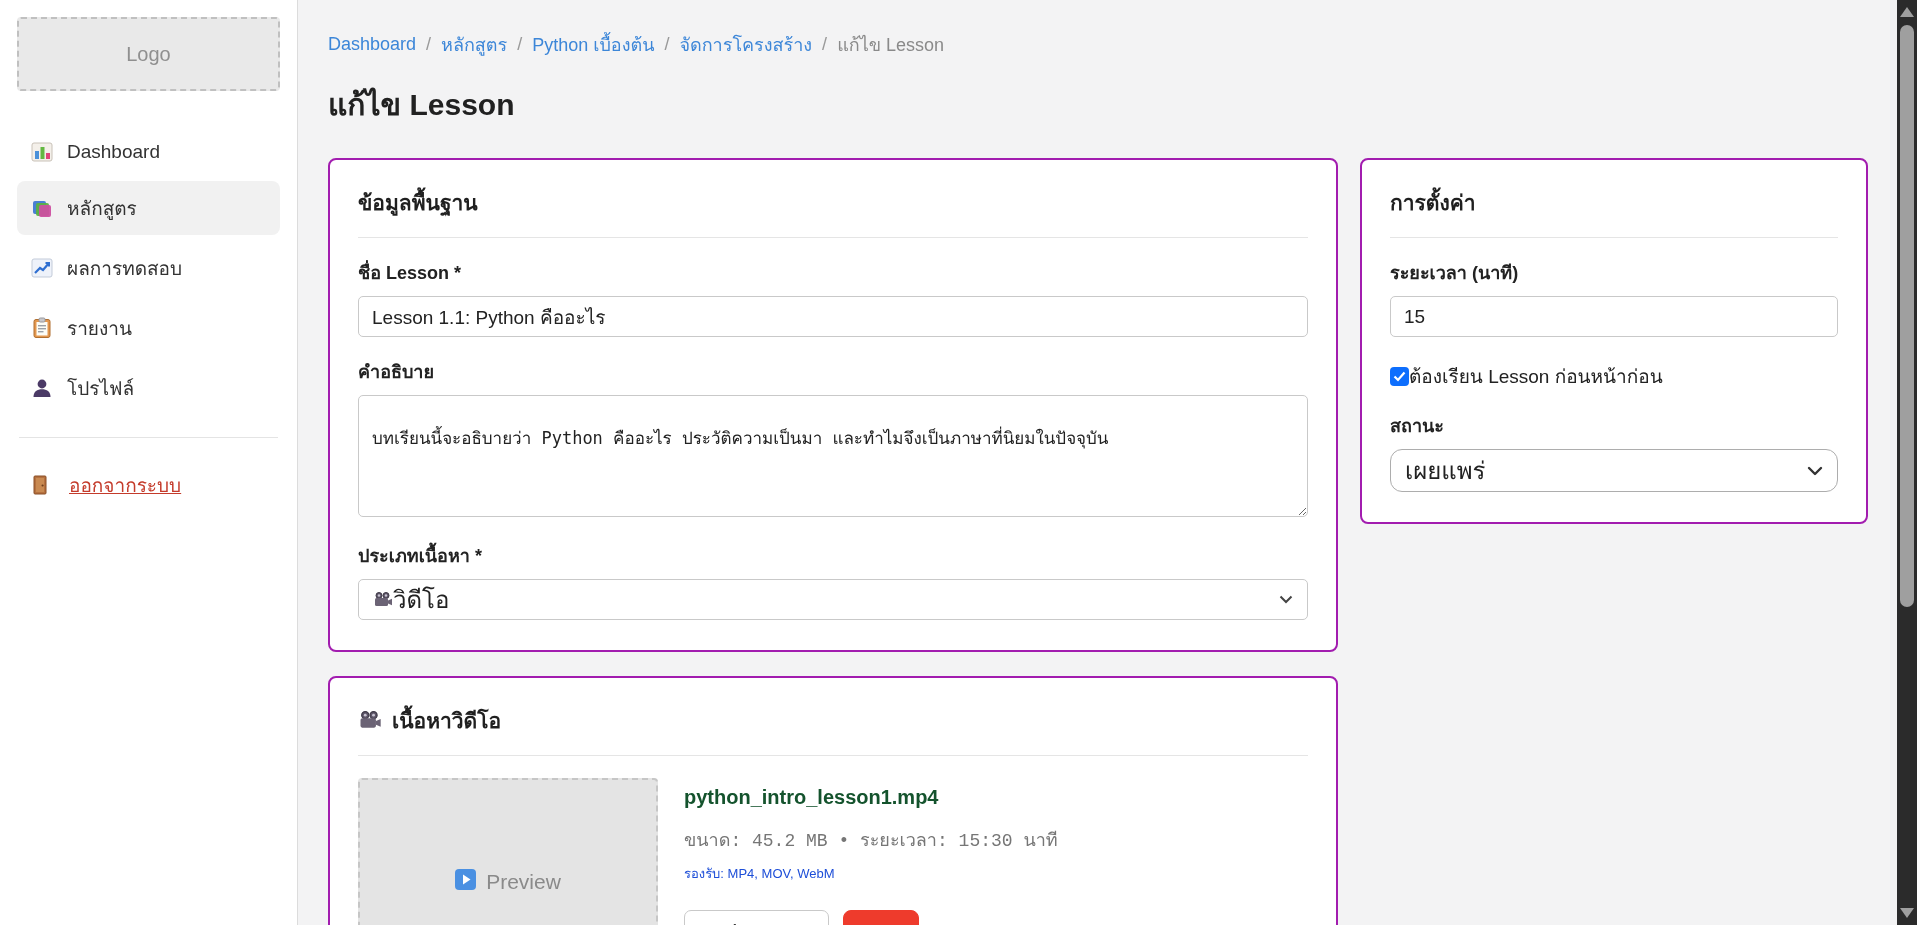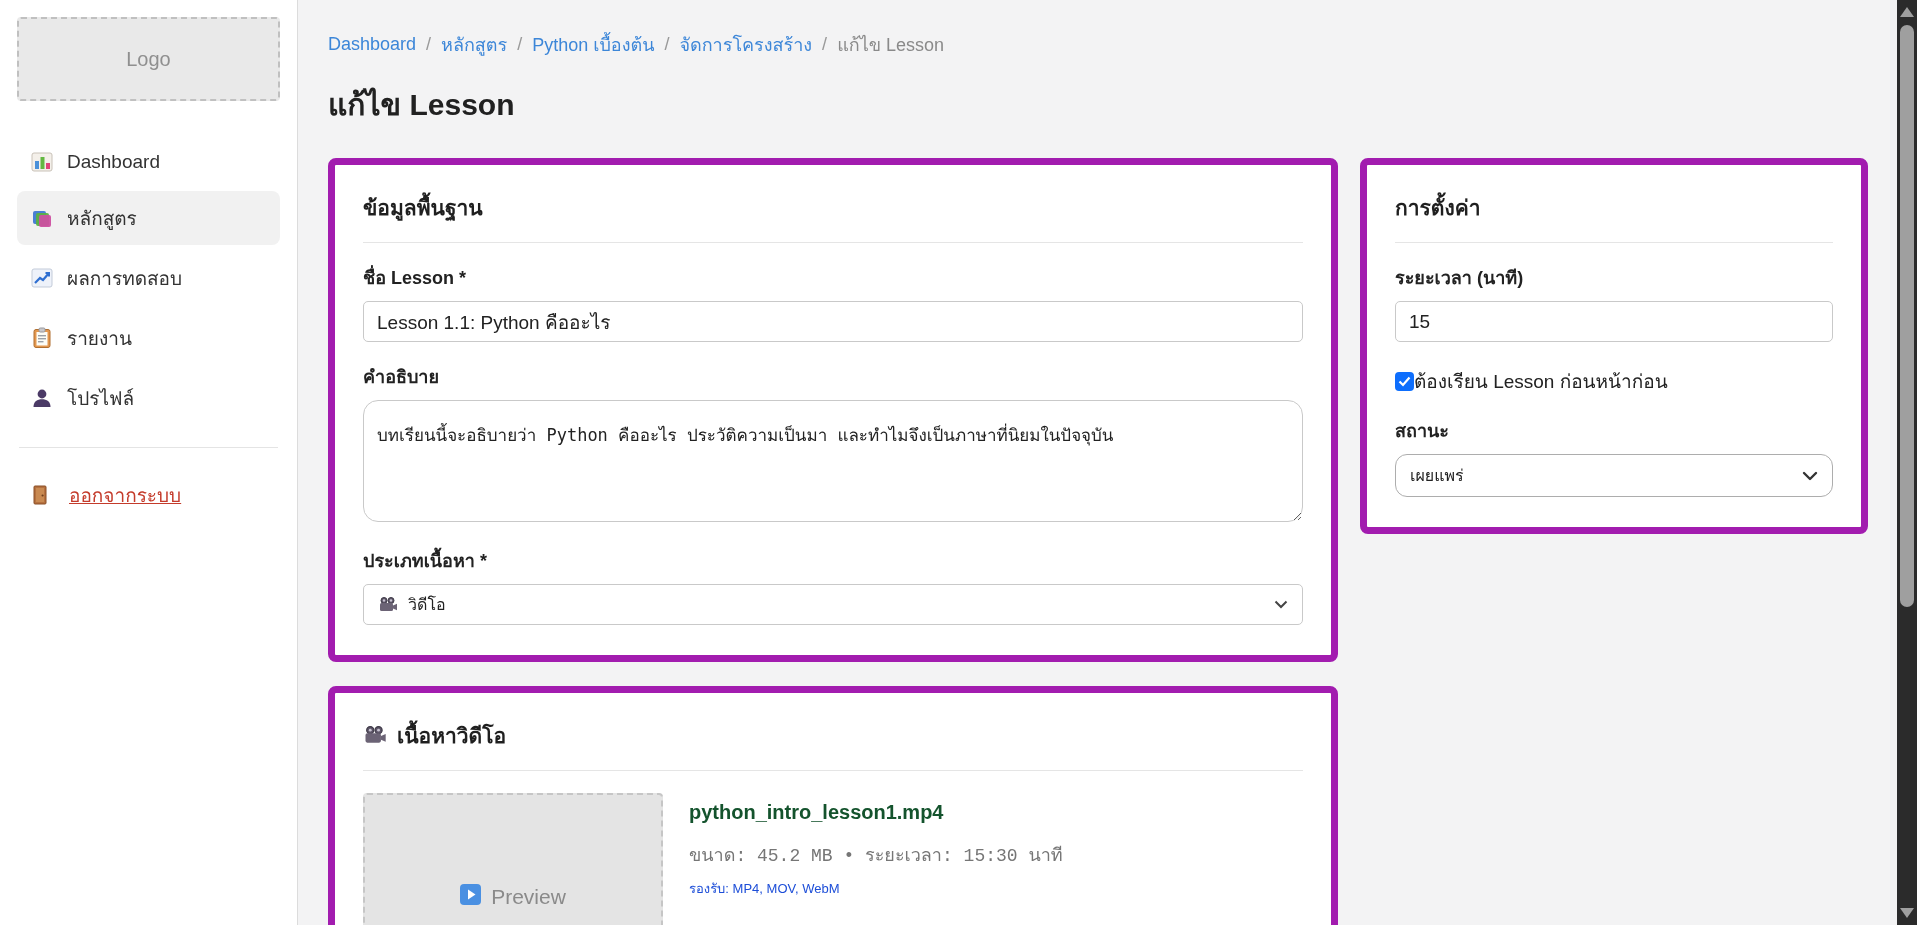--- a/index.html
+++ b/index.html
@@ -12,21 +12,21 @@
   }
 
   
   .sidebar {
     width:298px; min-width:298px; height:925px;
     background:#ffffff;
     border-right:1px solid #dcdcdc;
     padding:17px;
   }
   .logo-box {
-    height:84px;
+    height:74px;
     background:#e9e9e9;
     border:2px dashed #c0c0c0;
     border-radius:4px;
     display:flex; align-items:center; justify-content:center;
     color:#8f8f8f; font-size:20px;
   }
   .nav { margin-top:38px; display:flex; flex-direction:column; gap:6px; }
   .nav-item {
     display:flex; align-items:center; gap:14px;
     padding:12px 14px;
@@ -60,53 +60,53 @@
   .breadcrumb .sep { color:#999; }
   .breadcrumb .current { color:#8a8a8a; }
   h1.page-title { font-size:30px; font-weight:700; color:#212121; margin:22px 0 30px 0; }
 
   .content-row { display:flex; gap:22px; align-items:flex-start; }
   .col-left { width:1010px; min-width:1010px; }
   .col-right { width:508px; min-width:508px; }
 
   .card {
     background:#ffffff;
-    border:7px solid #a21caf;
+    border:2px solid #a21caf;
     border-radius:8px;
     padding:26px 28px 30px 28px;
   }
   .card + .card { margin-top:24px; }
   .card-title { font-size:21px; font-weight:700; color:#1f1f1f; display:flex; align-items:center; gap:10px; }
   .card hr { border:none; border-top:1px solid #e5e5e5; margin:18px 0 4px 0; }
 
   .field-label { font-size:18px; font-weight:700; color:#222; margin:20px 0 9px 0; display:block; }
   .text-input {
     width:100%; height:41px;
     border:1px solid #c9c9c9; border-radius:5px;
     font-size:19px; font-family:"Liberation Sans", sans-serif; color:#222;
     padding:0 13px;
     background:#fff;
     outline:none;
   }
   textarea.desc-area {
     width:100%; height:122px;
-    border:1px solid #c9c9c9; border-radius:15px;
+    border:1px solid #c9c9c9; border-radius:5px;
     font-size:17px; font-family:"DejaVu Sans Mono", monospace; color:#222;
-    padding:20px 13px;
+    padding:28px 13px;
     background:#fff;
     resize:both;
     outline:none;
   }
   .fake-select {
     width:100%; height:41px;
     border:1px solid #c9c9c9; border-radius:5px;
     background:#fff;
-    display:flex; align-items:center; gap:10px;
+    display:flex; align-items:center; gap:0;
     padding:0 14px;
-    font-size:16px; color:#222;
+    font-size:24px; color:#222;
     cursor:pointer;
     position:relative;
   }
   .fake-select .chev { margin-left:auto; display:inline-flex; }
   .fake-select.rounded { border-radius:12px; border-color:#adadad; height:43px; }
 
   .checkbox-row { display:flex; align-items:center; margin:24px 0 4px 0; cursor:pointer; }
   .checkbox {
     width:19px; height:19px;
     background:#0d6efd;

